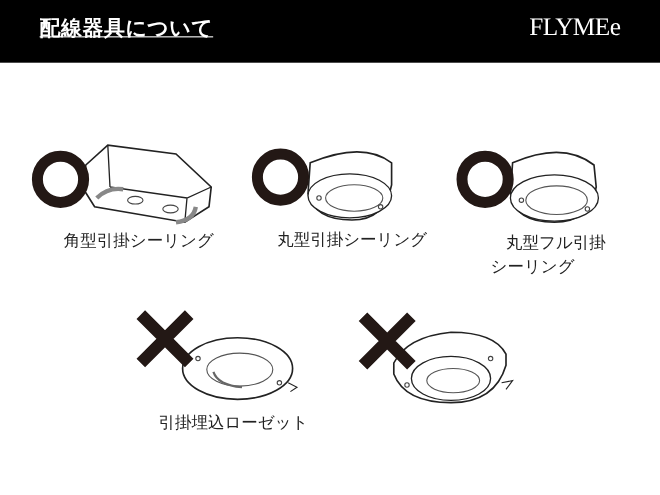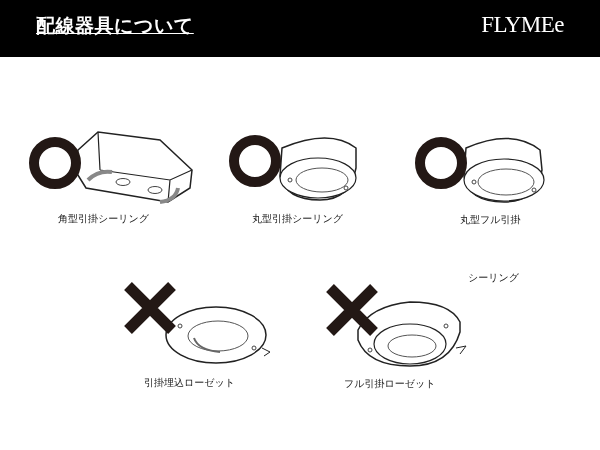--- a/index.html
+++ b/index.html
@@ -4,21 +4,21 @@
 <style>
   html, body { margin:0; padding:0; }
   body { width:600px; height:450px; background:#ffffff; position:relative; overflow:hidden;
          font-family:"DejaVu Sans", sans-serif; }
   .header { position:absolute; left:0; top:0; width:600px; height:57px; background:#000; }
   .header .title { position:absolute; left:36px; top:13px; color:#fff; font-size:19px; font-weight:bold; letter-spacing:0.5px;text-decoration:underline; }
   .header .brand { position:absolute; right:36px; top:12px; color:#fff; font-size:23px;
                    font-family:Liberation Serif, serif; letter-spacing:-0.5px; }
   .item { position:absolute; }
   .item svg { position:absolute; left:0; top:0; }
-  .label { position:absolute; font-size:10px; color:#222; white-space:nowrap; line-height:20px; }
+  .label { position:absolute; font-size:15px; color:#222; white-space:nowrap; line-height:20px; }
 </style>
 </head>
 <body>
 
 <div class="header">
   <div class="title">配線器具について</div>
   <div class="brand">FLYMEe</div>
 </div>
 
 <div class="item" style="left:20px;top:110px;width:200px;height:140px;">
@@ -55,24 +55,24 @@
     <path d="M66 38 Q112 18 140 40 L142 60 Q136 92 104 92 Q68 92 64 66 Z" fill="#fff" stroke="#222" stroke-width="1.5"></path>
     <ellipse cx="104" cy="70" rx="40" ry="21" fill="#fff" stroke="#222" stroke-width="1.2"></ellipse>
     <ellipse cx="106" cy="72" rx="28" ry="13" fill="none" stroke="#555"></ellipse>
     <circle cx="74" cy="72" r="2" fill="none" stroke="#444"></circle>
     <circle cx="134" cy="80" r="2" fill="none" stroke="#444"></circle>
   </svg>
   <svg width="60" height="60" viewBox="0 0 60 60" style="left:14px;top:26px;">
     <circle cx="27" cy="27" r="21" fill="none" stroke="#231815" stroke-width="10"></circle>
   </svg>
   <div class="label" style="left:60px;top:100px;">丸型フル引掛</div>
-  <div class="label" style="left:68px;top:122px;margin-top:36px;">シーリング</div>
+  <div class="label" style="left:46px;top:122px;">シーリング</div>
 </div>
 
-<div class="item" style="left:110px;top:270px;width:200px;height:140px;font-family:Liberation Mono, monospace;">
+<div class="item" style="left:110px;top:270px;width:200px;height:140px;">
   <svg width="200" height="100" viewBox="0 0 200 100">
     <ellipse cx="106" cy="65" rx="50" ry="28" fill="#fff" stroke="#222" stroke-width="1.5"></ellipse>
     <ellipse cx="108" cy="66" rx="30" ry="15" fill="none" stroke="#555"></ellipse>
     <path d="M84 68 Q88 80 110 82" stroke="#666" stroke-width="2" fill="none"></path>
     <circle cx="70" cy="56" r="2" fill="none" stroke="#444"></circle>
     <circle cx="144" cy="78" r="2" fill="none" stroke="#444"></circle>
     <path d="M152 78 L160 82 L154 86" fill="none" stroke="#222"></path>
   </svg>
   <svg width="60" height="60" viewBox="0 0 60 60" style="left:12px;top:10px;">
     <path d="M6 6 L50 50 M50 6 L6 50" stroke="#231815" stroke-width="11"></path>
@@ -85,14 +85,13 @@
     <path d="M48 60 Q60 36 100 32 Q140 32 150 52 L150 62 Q140 96 100 96 Q58 96 48 70 Z" fill="#fff" stroke="#222" stroke-width="1.5"></path>
     <ellipse cx="100" cy="74" rx="36" ry="20" fill="#fff" stroke="#222" stroke-width="1.2"></ellipse>
     <ellipse cx="102" cy="76" rx="24" ry="11" fill="none" stroke="#555"></ellipse>
     <circle cx="60" cy="80" r="2" fill="none" stroke="#444"></circle>
     <circle cx="136" cy="56" r="2" fill="none" stroke="#444"></circle>
     <path d="M146 78 L156 76 L150 84" fill="none" stroke="#222"></path>
   </svg>
   <svg width="60" height="60" viewBox="0 0 60 60" style="left:14px;top:12px;">
     <path d="M6 6 L50 50 M50 6 L6 50" stroke="#231815" stroke-width="11"></path>
   </svg>
-  <div class="label" style="left:34px;top:104px;">フル引掛ローゼット</div>
 </div>
 
 </body></html>

